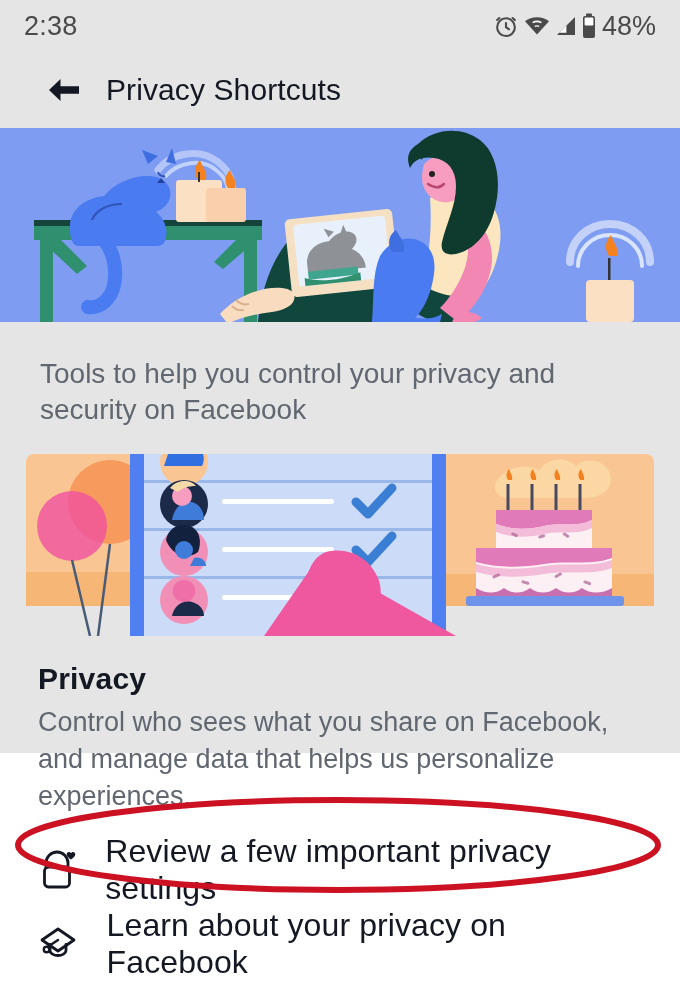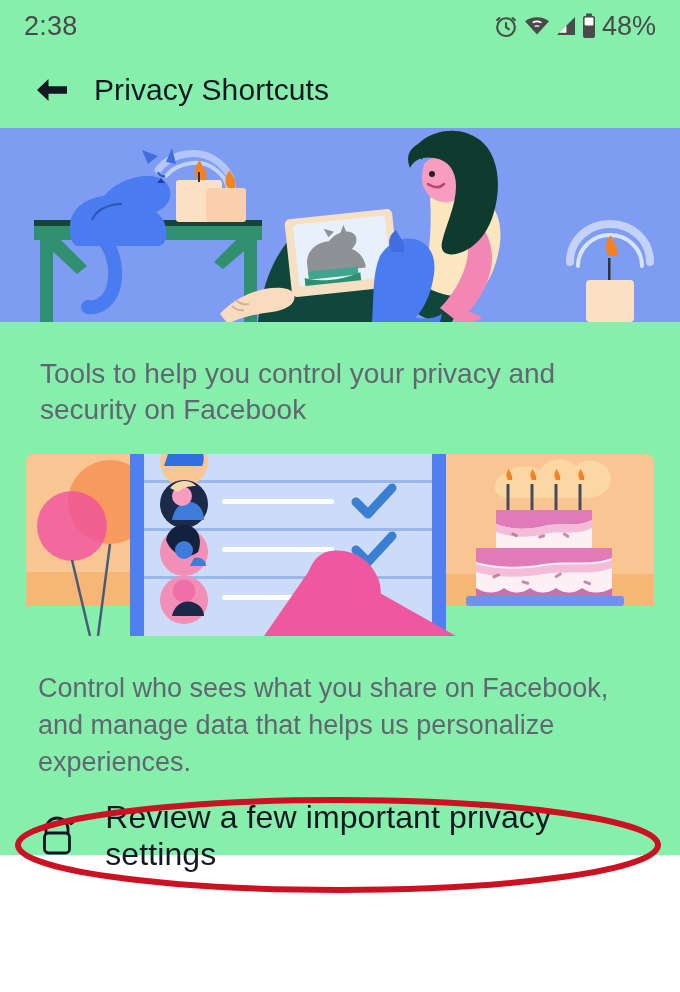--- a/index.html
+++ b/index.html
@@ -2,34 +2,34 @@
 <html><head>
 <meta charset="utf-8">
 <style>
   * { box-sizing: border-box; margin: 0; padding: 0; }
   html, body {
     width: 680px; height: 992px;
     background: #ffffff;
     font-family: "Liberation Sans", sans-serif;
     overflow: hidden;
   }
-  .screen { position: relative; width: 680px; height: 855px; background: #86efac; }
+  .screen { position: relative; width: 680px; height: 753px; background: #e5e5e5; }
 
   
   .statusbar {
     height: 52px; display: flex; align-items: center;
     padding: 0 24px; justify-content: space-between;
   }
   .status-time { font-size: 27px; color: #4a4a4a; letter-spacing: .2px; }
   .status-right { display: flex; align-items: center; gap: 3px; }
   .status-right svg { display: block; }
   .status-batt-text { font-size: 27px; color: #4a4a4a; margin-left: 2px; }
 
   
-  .appbar { height: 76px; display: flex; align-items: center; padding: 0 28px; }
+  .appbar { height: 76px; display: flex; align-items: center; padding: 0 28px; margin-left: 12px; }
   .back-btn { width: 46px; height: 46px; display: flex; align-items: center; justify-content: center; }
   .appbar-title { font-size: 30px; color: #141823; margin-left: 20px; letter-spacing: .1px; }
 
   
   .hero { position: relative; width: 680px; height: 194px; background: #7d9cf2; overflow: hidden; }
   .hero svg { position: absolute; inset: 0; display: block; }
 
   
   .subtitle {
     margin: 34px auto 0; width: 600px; text-align: left;
@@ -279,36 +279,48 @@
           <rect x="466" y="122" width="8" height="3" rx="1.5" transform="rotate(-22 466 122)"></rect>
           <rect x="496" y="126" width="8" height="3" rx="1.5" transform="rotate(16 496 126)"></rect>
           <rect x="528" y="122" width="8" height="3" rx="1.5" transform="rotate(-30 528 122)"></rect>
           <rect x="558" y="126" width="8" height="3" rx="1.5" transform="rotate(20 558 126)"></rect>
         </g>
       </g>
     </svg>
   </div>
 
   <div class="section">
+    <div class="section-title">Privacy</div>
     <div class="section-desc">Control who sees what you share on Facebook, and manage data that helps us personalize experiences.</div>
   </div>
 
   <div class="list">
 
     <div class="row">
       <div class="row-icon">
         <svg width="44" height="46" viewBox="0 0 44 46">
           <path d="M8 20v-4a11 11 0 0 1 22 0v4" stroke="#141823" stroke-width="2.8" fill="none" stroke-linecap="round"></path>
           <rect x="6.5" y="20" width="25" height="20" rx="4" stroke="#141823" stroke-width="2.8" fill="none"></rect>
           <path d="M33 6.2c1.1-1.9 4-1.5 4.3.8.2 1.9-2.1 4-4.3 5.4-2.2-1.4-4.5-3.5-4.3-5.4.3-2.3 3.2-2.7 4.3-.8z" fill="#141823"></path>
         </svg>
       </div>
       <div class="row-label">Review a few important privacy settings</div>
     </div>
 
+    <div class="row">
+      <div class="row-icon">
+        <svg width="44" height="46" viewBox="0 0 44 46">
+          <path d="M20 8 36 19 20 30 4 19 20 8z" stroke="#141823" stroke-width="2.8" fill="none" stroke-linejoin="round"></path>
+          <path d="M12 23.5v6c0 3 4 5 8 5s8-2 8-5v-6" stroke="#141823" stroke-width="2.8" fill="none" stroke-linecap="round"></path>
+          <path d="M20 19 9.5 26" stroke="#141823" stroke-width="2.4" fill="none" stroke-linecap="round"></path>
+          <circle cx="8.6" cy="28.4" r="2.8" stroke="#141823" stroke-width="2.4" fill="none"></circle>
+        </svg>
+      </div>
+      <div class="row-label">Learn about your privacy on Facebook</div>
+    </div>
 
   </div>
 
   <div class="annot">
     <svg width="660" height="100" viewBox="0 0 660 100">
       <ellipse cx="328" cy="50" rx="320" ry="45" fill="none" stroke="#cc1122" stroke-width="6"></ellipse>
     </svg>
   </div>
 
 </div>

